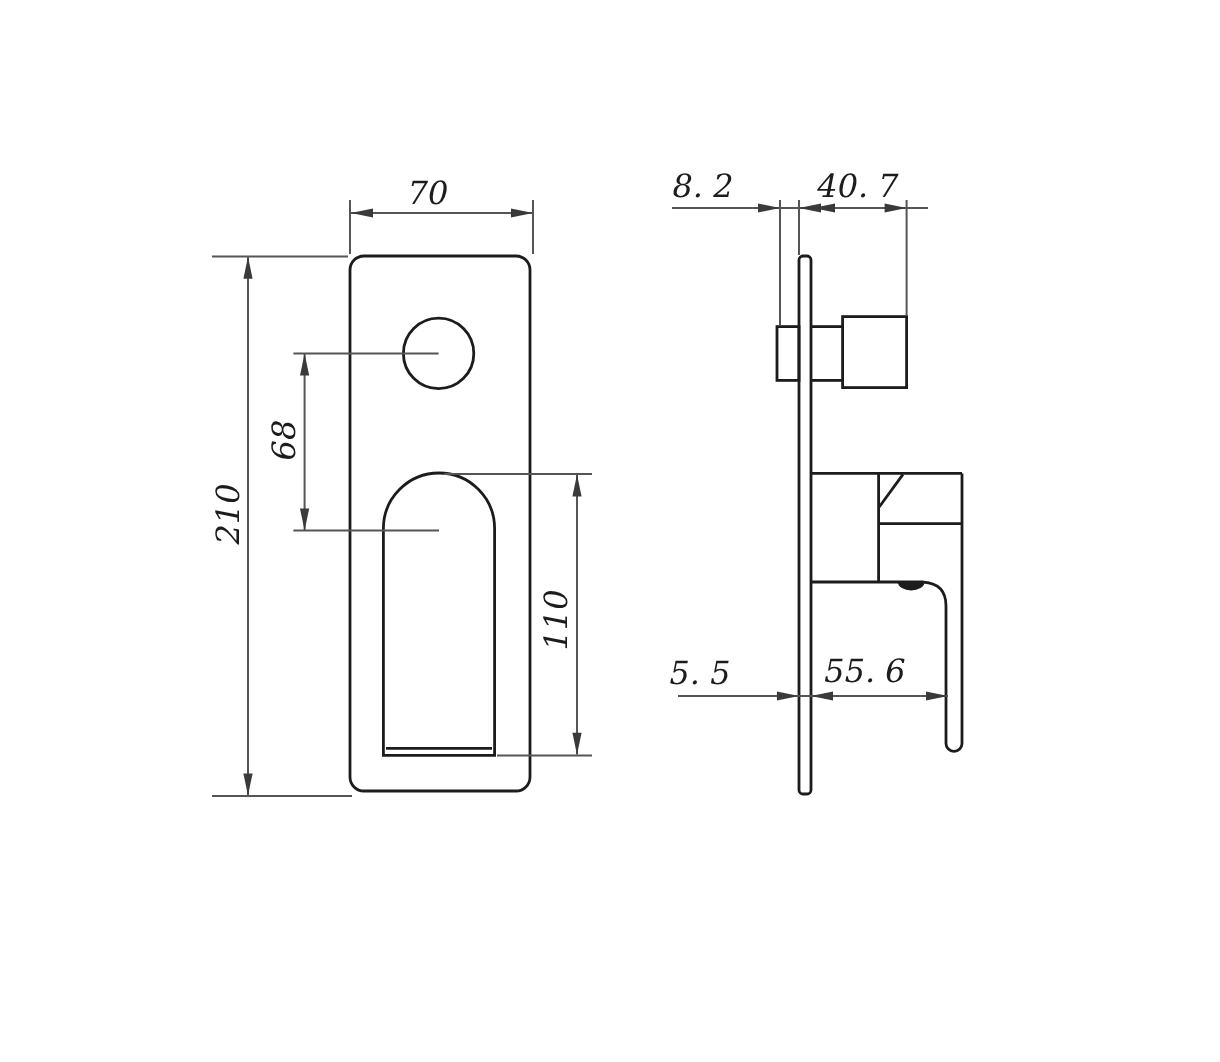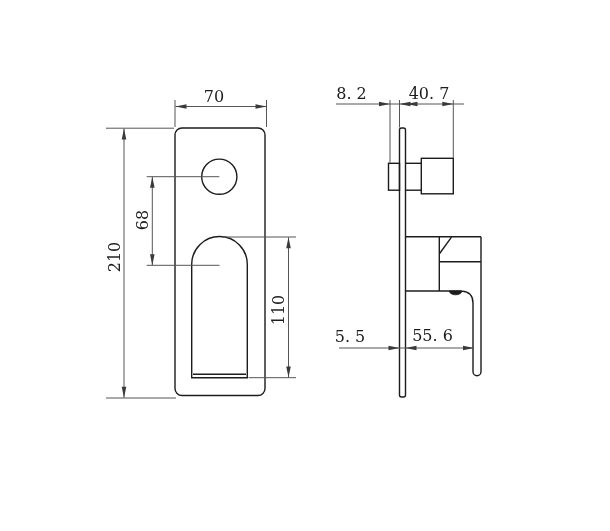--- a/index.html
+++ b/index.html
@@ -1,16 +1,16 @@
 <!DOCTYPE html>
 <html><head>
 <meta charset="utf-8">
 <style>
   html,body{margin:0;padding:0;background:#ffffff;}
-  .stage{position:relative;width:502px;height:531px;background:#ffffff;overflow:hidden;}
+  .stage{position:relative;width:502px;height:531px;background:#ffffff;overflow:hidden;font-style:italic;}
   svg{position:absolute;left:0;top:0;}
   .obj{stroke:#1c1c1c;stroke-width:1.4;fill:none;stroke-linecap:butt;}
   .objfill{fill:#1c1c1c;stroke:#1c1c1c;stroke-width:0.8;}
   .dim{stroke:#555555;stroke-width:1;fill:none;stroke-linecap:butt;}
   .arr{fill:#3a3a3a;stroke:none;}
   .lbl{font-family:"DejaVu Serif", serif;font-size:16px;fill:#1c1c1c;}
 </style>
 </head>
 <body>
 

